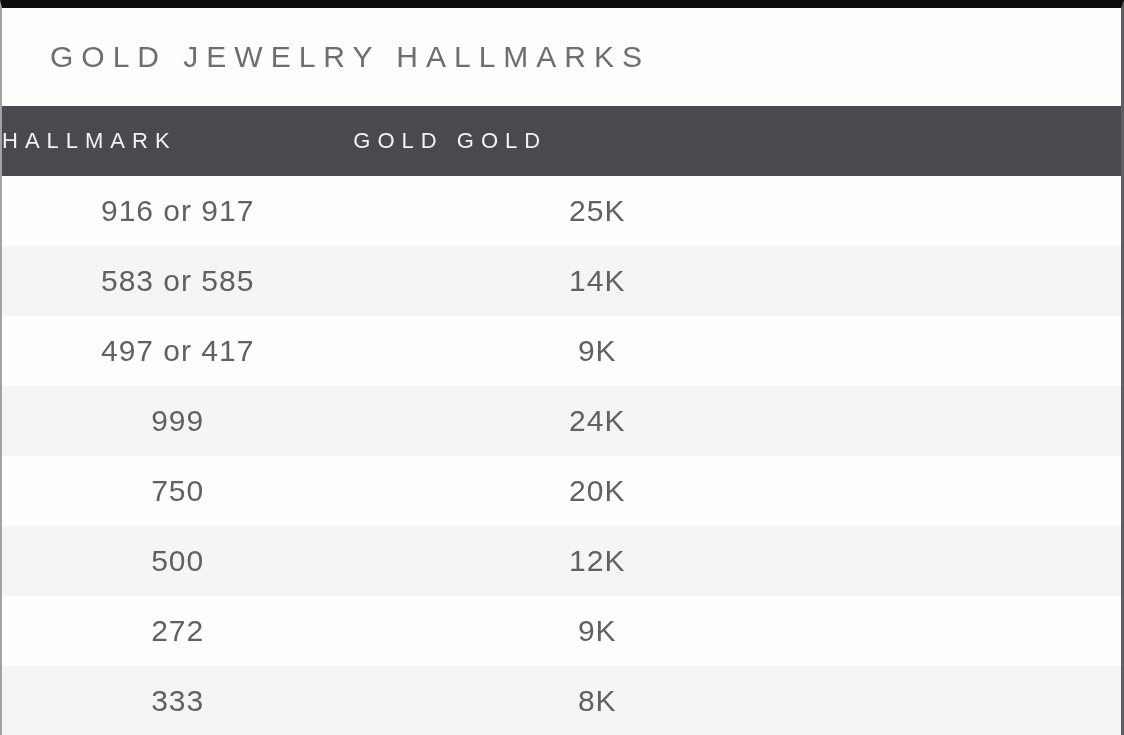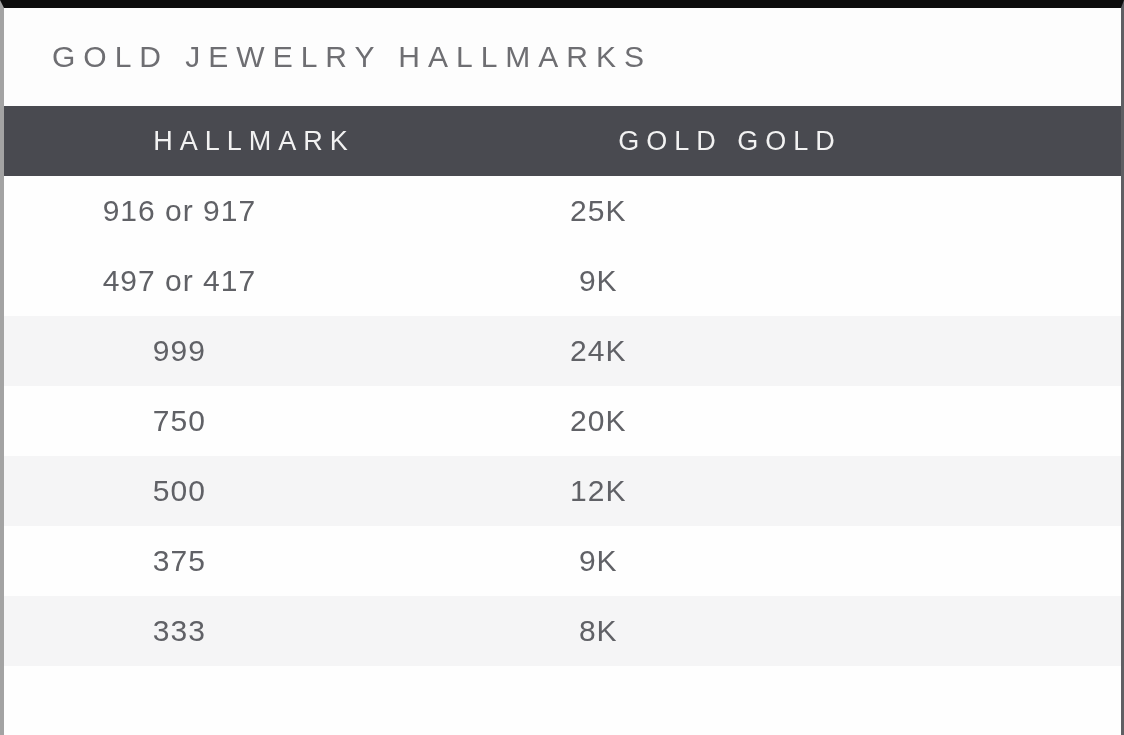--- a/index.html
+++ b/index.html
@@ -9,21 +9,21 @@
     height: 735px;
     overflow: hidden;
     background: #ffffff;
     font-family: "Liberation Sans", sans-serif;
   }
   .frame {
     box-sizing: border-box;
     width: 1124px;
     height: 735px;
     border-top: 8px solid #0d0d0d;
-    border-left: 4px solid #a3a3a3;
+    border-left: 2px solid #a3a3a3;
     border-right: 3px solid #5f5f63;
     background: #fefefe;
   }
   .title-bar {
     height: 98px;
     display: flex;
     align-items: center;
     padding-left: 48px;
     background: #fdfdfd;
   }
@@ -41,24 +41,24 @@
   }
   col.c1 { width: 31.4%; }
   col.c2 { width: 43.6%; }
   col.c3 { width: 25%; }
   thead tr {
     background: #494a50;
     height: 70px;
   }
   thead th {
     color: #f2f2f2;
-    font-size: 27px;
+    font-size: 22px;
     font-weight: 400;
     letter-spacing: 7px;
-    text-align: right;
+    text-align: left;
     vertical-align: middle;
     padding: 0;
     white-space: nowrap;
   }
   tbody tr {
     height: 70px;
     background: #fefefe;
   }
   tbody tr.alt {
     background: #f5f5f6;
@@ -92,20 +92,25 @@
         <th>GOLD GOLD</th>
         <th></th>
       </tr>
     </thead>
     <tbody>
         <tr>
           <td>916 or 917</td>
           <td>25K</td>
           <td></td>
         </tr>
+        <tr class="alt">
+          <td>583 or 585</td>
+          <td>14K</td>
+          <td></td>
+        </tr>
         <tr>
           <td>497 or 417</td>
           <td>9K</td>
           <td></td>
         </tr>
         <tr class="alt">
           <td>999</td>
           <td>24K</td>
           <td></td>
         </tr>
@@ -113,21 +118,21 @@
           <td>750</td>
           <td>20K</td>
           <td></td>
         </tr>
         <tr class="alt">
           <td>500</td>
           <td>12K</td>
           <td></td>
         </tr>
         <tr>
-          <td>375</td>
+          <td>272</td>
           <td>9K</td>
           <td></td>
         </tr>
         <tr class="alt">
           <td>333</td>
           <td>8K</td>
           <td></td>
         </tr>
       </tbody>
   </table>

